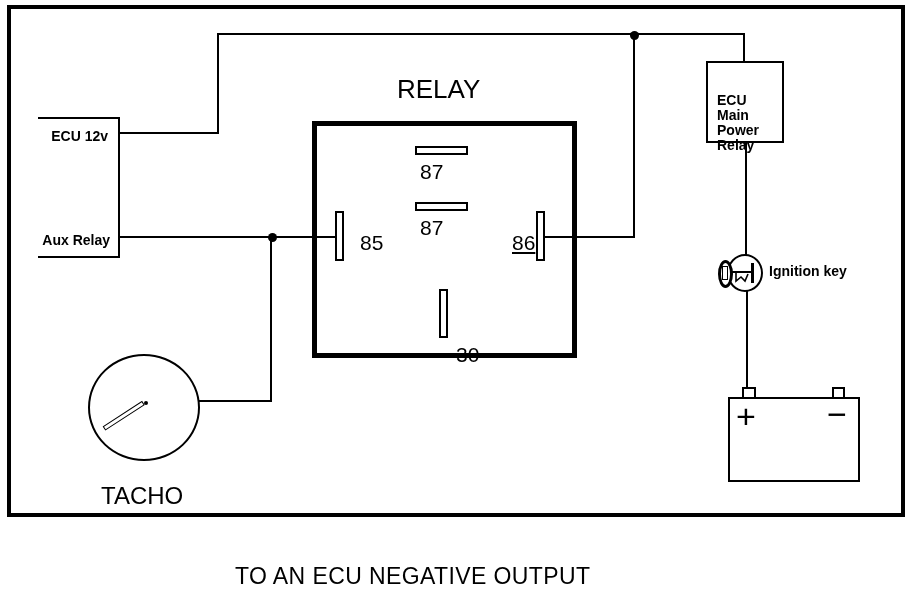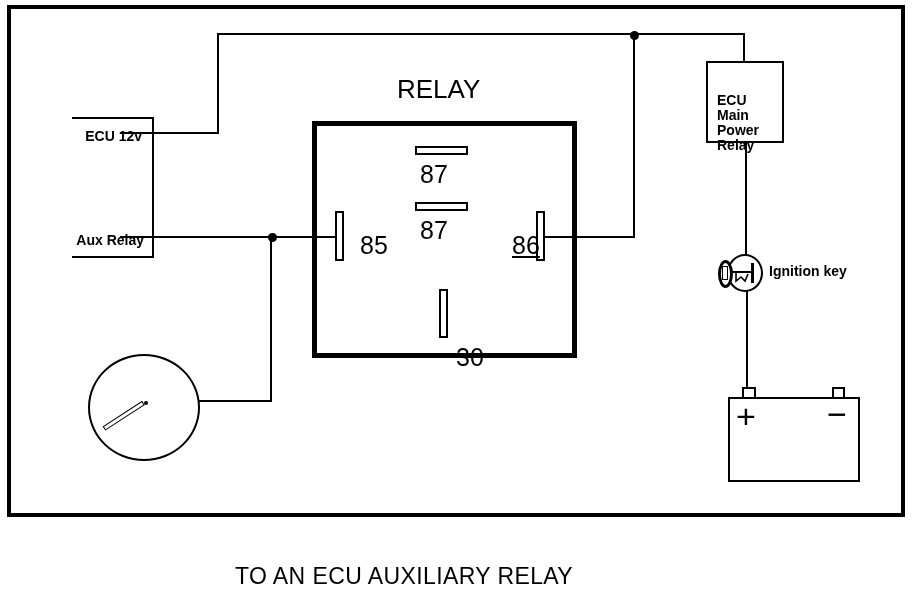--- a/index.html
+++ b/index.html
@@ -5,21 +5,21 @@
   html,body{margin:0;padding:0;background:#fff;}
   #stage{
     position:relative;width:913px;height:609px;background:#ffffff;
     font-family:"Liberation Sans",sans-serif;color:#000;overflow:hidden;
   }
   .abs{position:absolute;}
   .wire{position:absolute;background:#000;}
   .box{position:absolute;border:2px solid #000;box-sizing:border-box;background:transparent;}
   .pin-bar{position:absolute;border:2px solid #000;background:#fff;box-sizing:border-box;}
   .dot{position:absolute;width:9px;height:9px;border-radius:50%;background:#000;}
-  .lbl-big{position:absolute;font-size:25px;white-space:nowrap;}
+  .lbl-big{position:absolute;font-size:21px;white-space:nowrap;}
   .lbl-small{position:absolute;font-size:14px;font-weight:bold;white-space:nowrap;}
   .caption{position:absolute;font-size:23px;letter-spacing:0.4px;white-space:nowrap;}
 </style>
 </head>
 <body>
 
 <div id="stage">
 
   <div class="abs" style="left:7px;top:5px;width:898px;height:512px;border:4px solid #000;box-sizing:border-box;"></div>
 
@@ -31,21 +31,21 @@
   <div class="wire" style="left:544px;top:236px;width:91px;height:2px;"></div>
   <div class="wire" style="left:120px;top:236px;width:216px;height:2px;"></div>
   <div class="wire" style="left:270px;top:237px;width:2px;height:164px;"></div>
   <div class="wire" style="left:199px;top:400px;width:73px;height:2px;"></div>
   <div class="wire" style="left:745px;top:142px;width:2px;height:113px;"></div>
   <div class="wire" style="left:746px;top:291px;width:2px;height:98px;"></div>
 
   <div class="dot" style="left:630px;top:31px;"></div>
   <div class="dot" style="left:268px;top:233px;"></div>
 
-  <div class="abs" style="left:38px;top:117px;width:82px;height:141px;border:2px solid #000;border-left:none;box-sizing:border-box;margin-left:34px;">
+  <div class="abs" style="left:38px;top:117px;width:82px;height:141px;border:2px solid #000;border-left:none;box-sizing:border-box;">
     <div class="lbl-small" style="right:10px;top:9px;">ECU 12v</div>
     <div class="lbl-small" style="right:8px;top:113px;">Aux Relay</div>
   </div>
 
   <div class="abs" style="left:397px;top:74px;font-size:26px;">RELAY</div>
   <div class="abs" style="left:312px;top:121px;width:265px;height:237px;border:5px solid #000;box-sizing:border-box;"></div>
 
   <div class="pin-bar" style="left:415px;top:146px;width:53px;height:9px;"></div>
   <div class="lbl-big" style="left:420px;top:160px;">87</div>
 
@@ -85,16 +85,17 @@
     <div class="box" style="left:728px;top:397px;width:132px;height:85px;background:#fff;"></div>
     <div class="abs" style="left:736px;top:399px;font-size:34px;line-height:34px;">+</div>
     <div class="abs" style="left:827px;top:397px;font-size:34px;line-height:34px;">−</div>
   </div>
 
   <div class="abs" style="left:0;top:0;">
     <div class="abs" style="left:88px;top:354px;width:112px;height:107px;border:2px solid #000;border-radius:50%;background:#fff;box-sizing:border-box;"></div>
     <div class="abs" style="left:104px;top:426px;width:47px;height:5px;border:1px solid #000;background:#fff;box-sizing:border-box;transform:rotate(-33deg);transform-origin:0 50%;"></div>
     <div class="abs" style="left:144px;top:401px;width:4px;height:4px;background:#000;border-radius:50%;"></div>
   </div>
+  <div class="abs" style="left:101px;top:482px;font-size:24px;white-space:nowrap;">TACHO</div>
 
-  <div class="caption" style="left:235px;top:563px;">TO AN ECU AUXILIARY RELAY</div>
+  <div class="caption" style="left:235px;top:563px;">TO AN ECU NEGATIVE OUTPUT</div>
 
 </div>
 
 </body></html>

